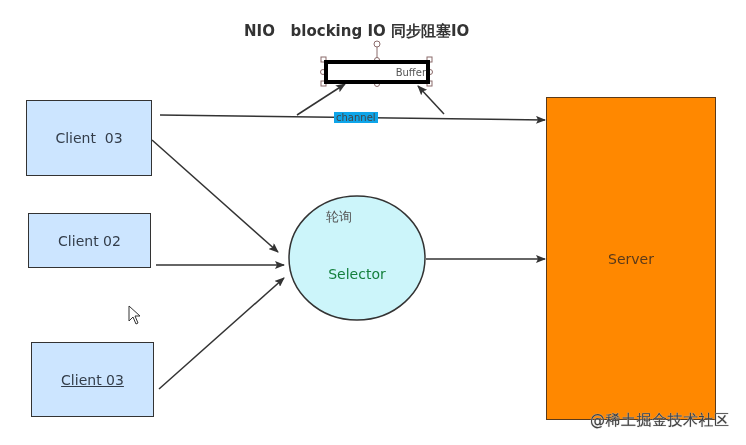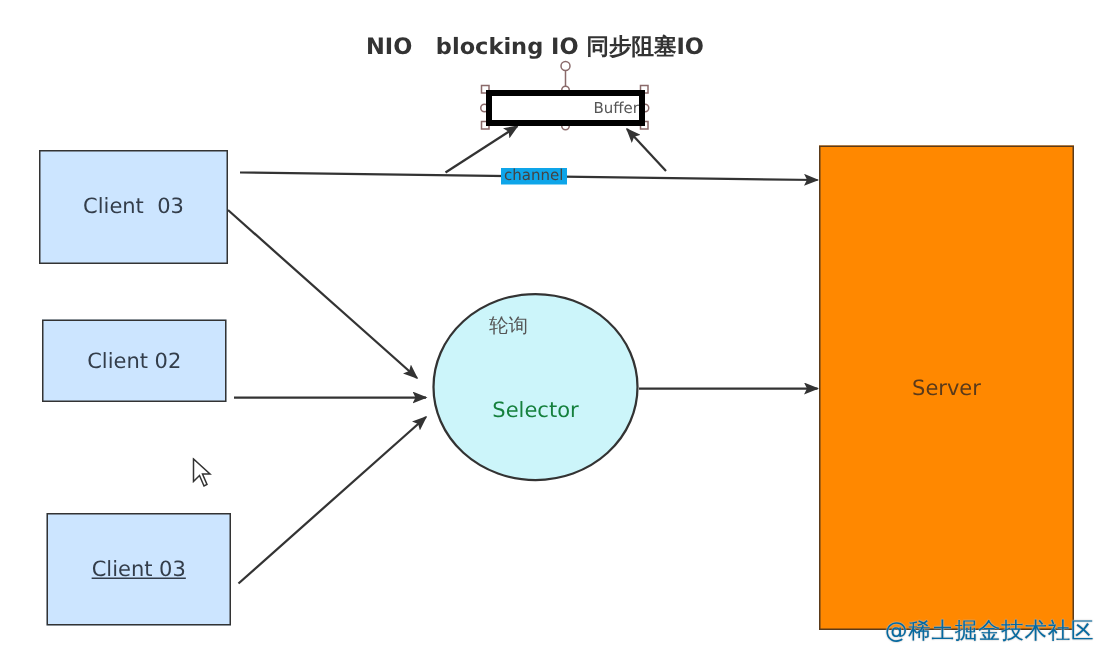--- a/index.html
+++ b/index.html
@@ -17,21 +17,21 @@
   #client3 { left:31px; top:342px; width:123px; height:75px;text-decoration:underline; }
   #server { left:546px; top:97px; width:170px; height:323px; background:#ff8800; border:1.5px solid #5a3a1a;
             color:#5a3a1a; font-size:14px; }
   #buffer { left:324px; top:60px; width:106px; height:24px; background:#ffffff; border:4px solid #000000;
             font-size:10px; color:#555;justify-content:flex-end; }
   .selector-label { position:absolute; left:289px; top:237px; width:136px; text-align:center;
                     font-size:14px; color:#15803d; line-height:18px;margin-top:28px; }
   .poll { position:absolute; left:326px; top:162px; font-size:13px; color:#555;margin-top:46px; }
   .channel-label { position:absolute; left:334px; top:112px; font-size:10px; color:#444;
                    background:#0ea5e9; padding:0 2px; }
-  .watermark { position:absolute; left:590px; top:411px; font-size:15px; color:#0369a1;
+  .watermark { position:absolute; left:590px; top:411px; font-size:15px; color:#404040;
                text-shadow: 0 0 1px #bbb, 0 0 1px #bbb; letter-spacing:0.5px; }
   svg#lines { position:absolute; left:0; top:0; }
   .cursor { position:absolute; left:128px; top:305px; }
 </style>
 </head>
 <body>
 
 <svg id="lines" width="746" height="445">
   <defs>
     <marker id="arrow" markerWidth="10" markerHeight="8" refX="9" refY="4" orient="auto" markerUnits="userSpaceOnUse">

